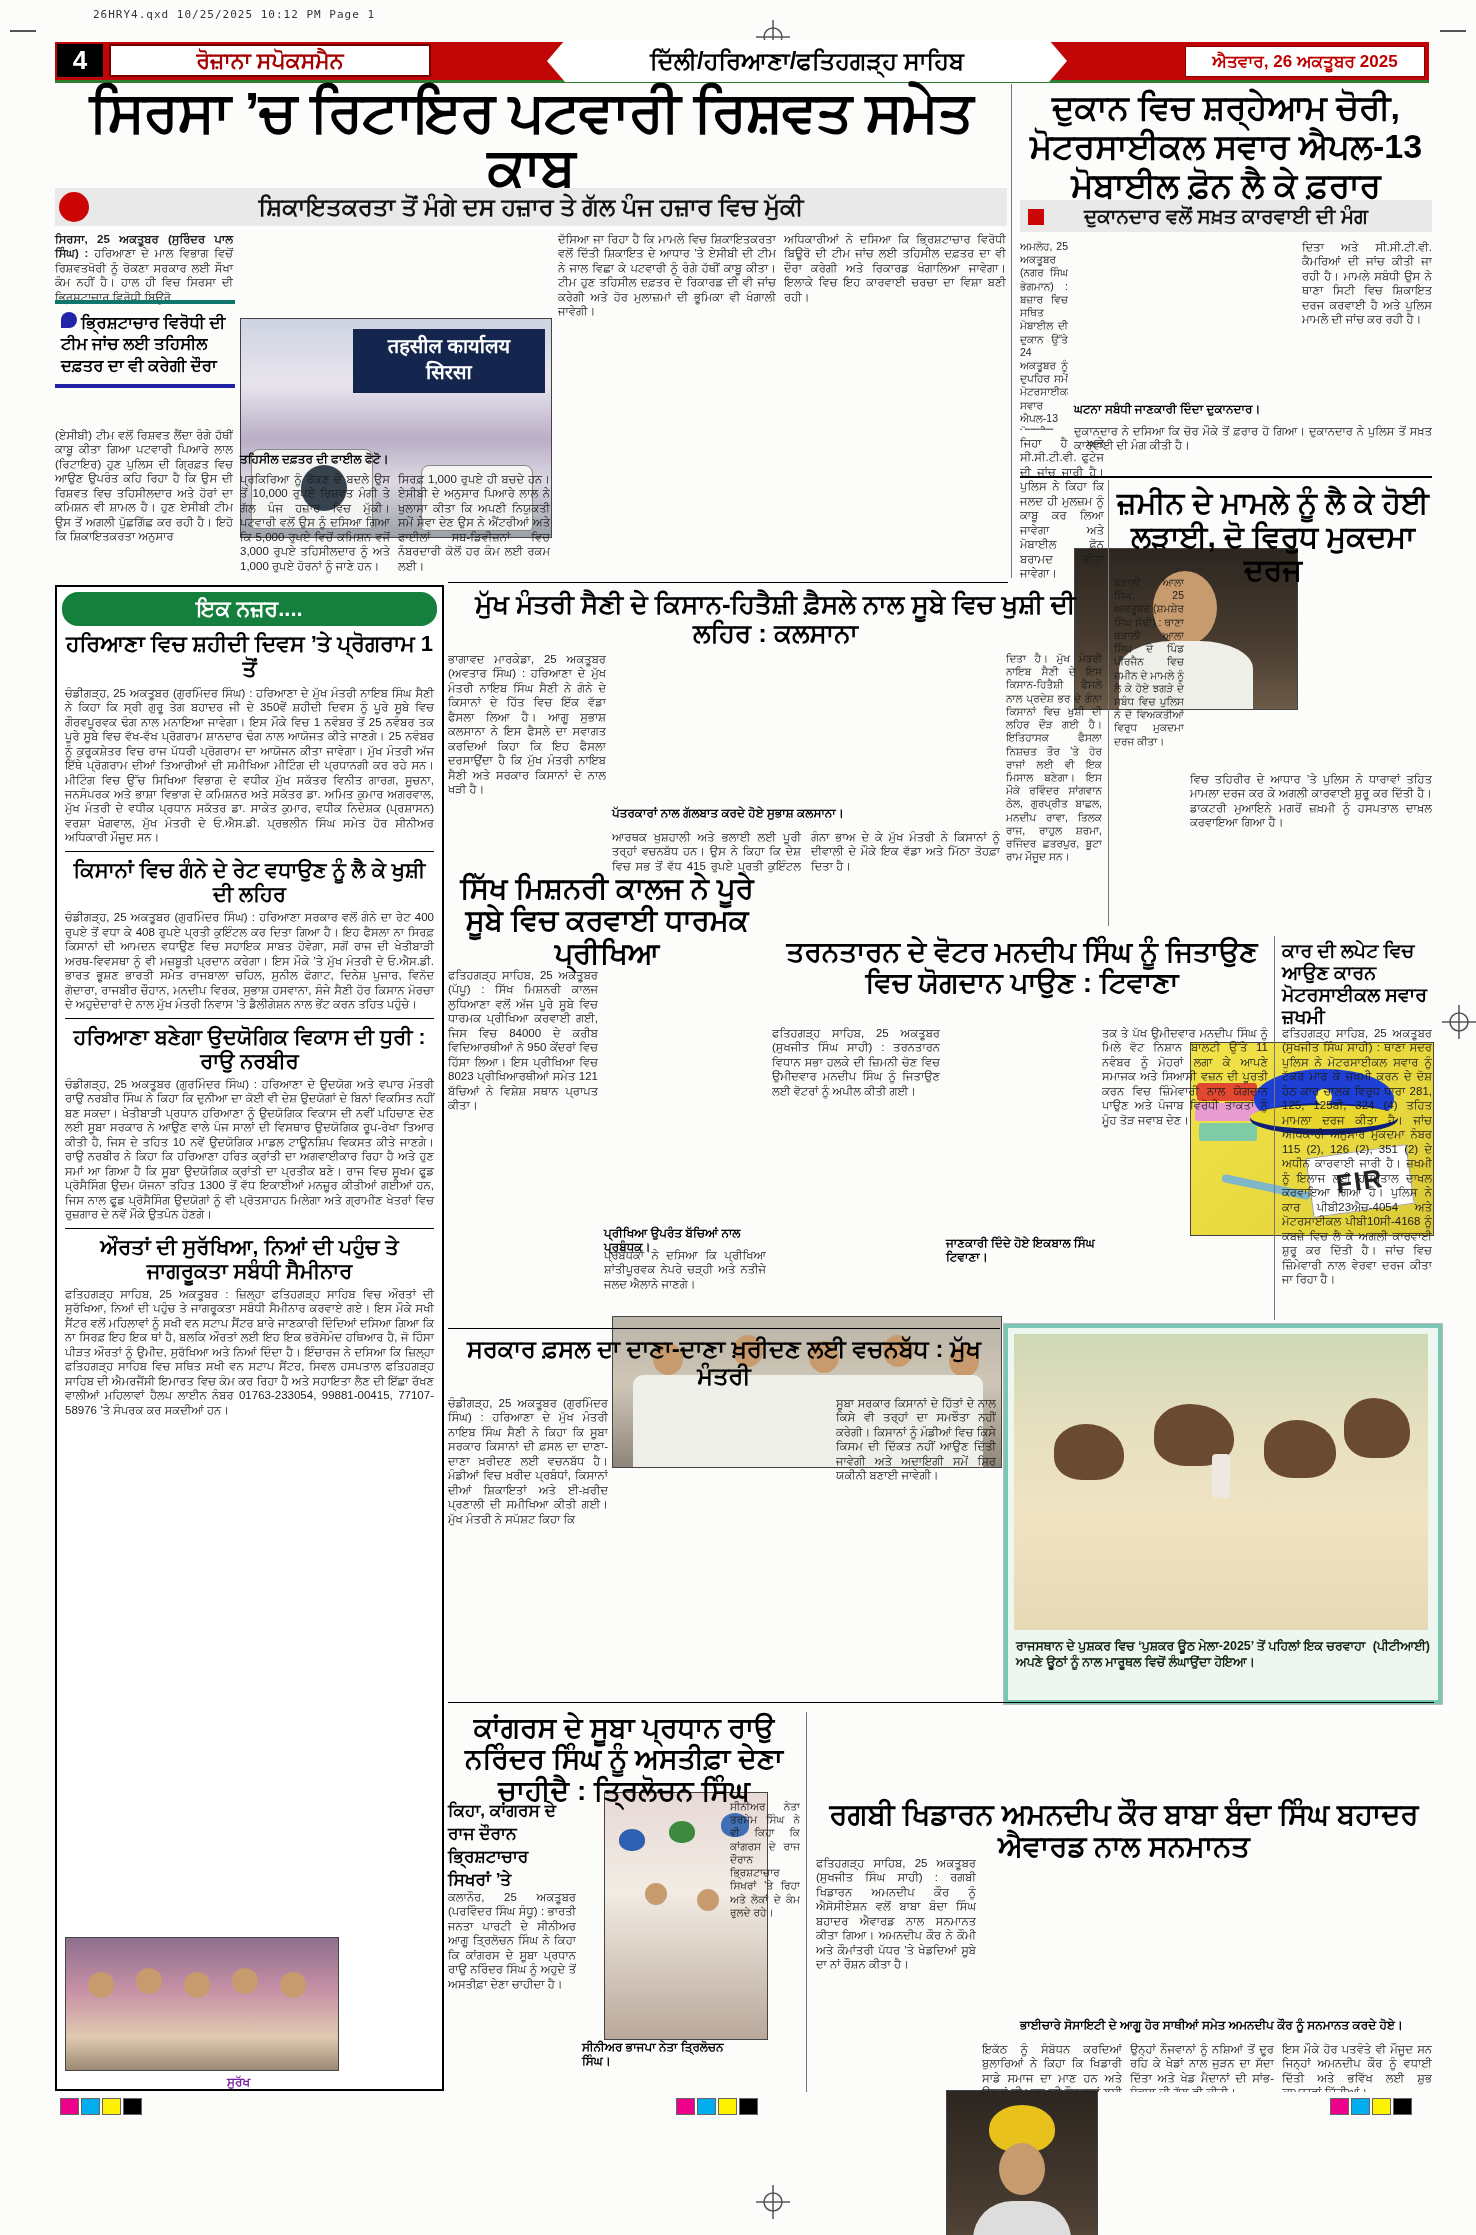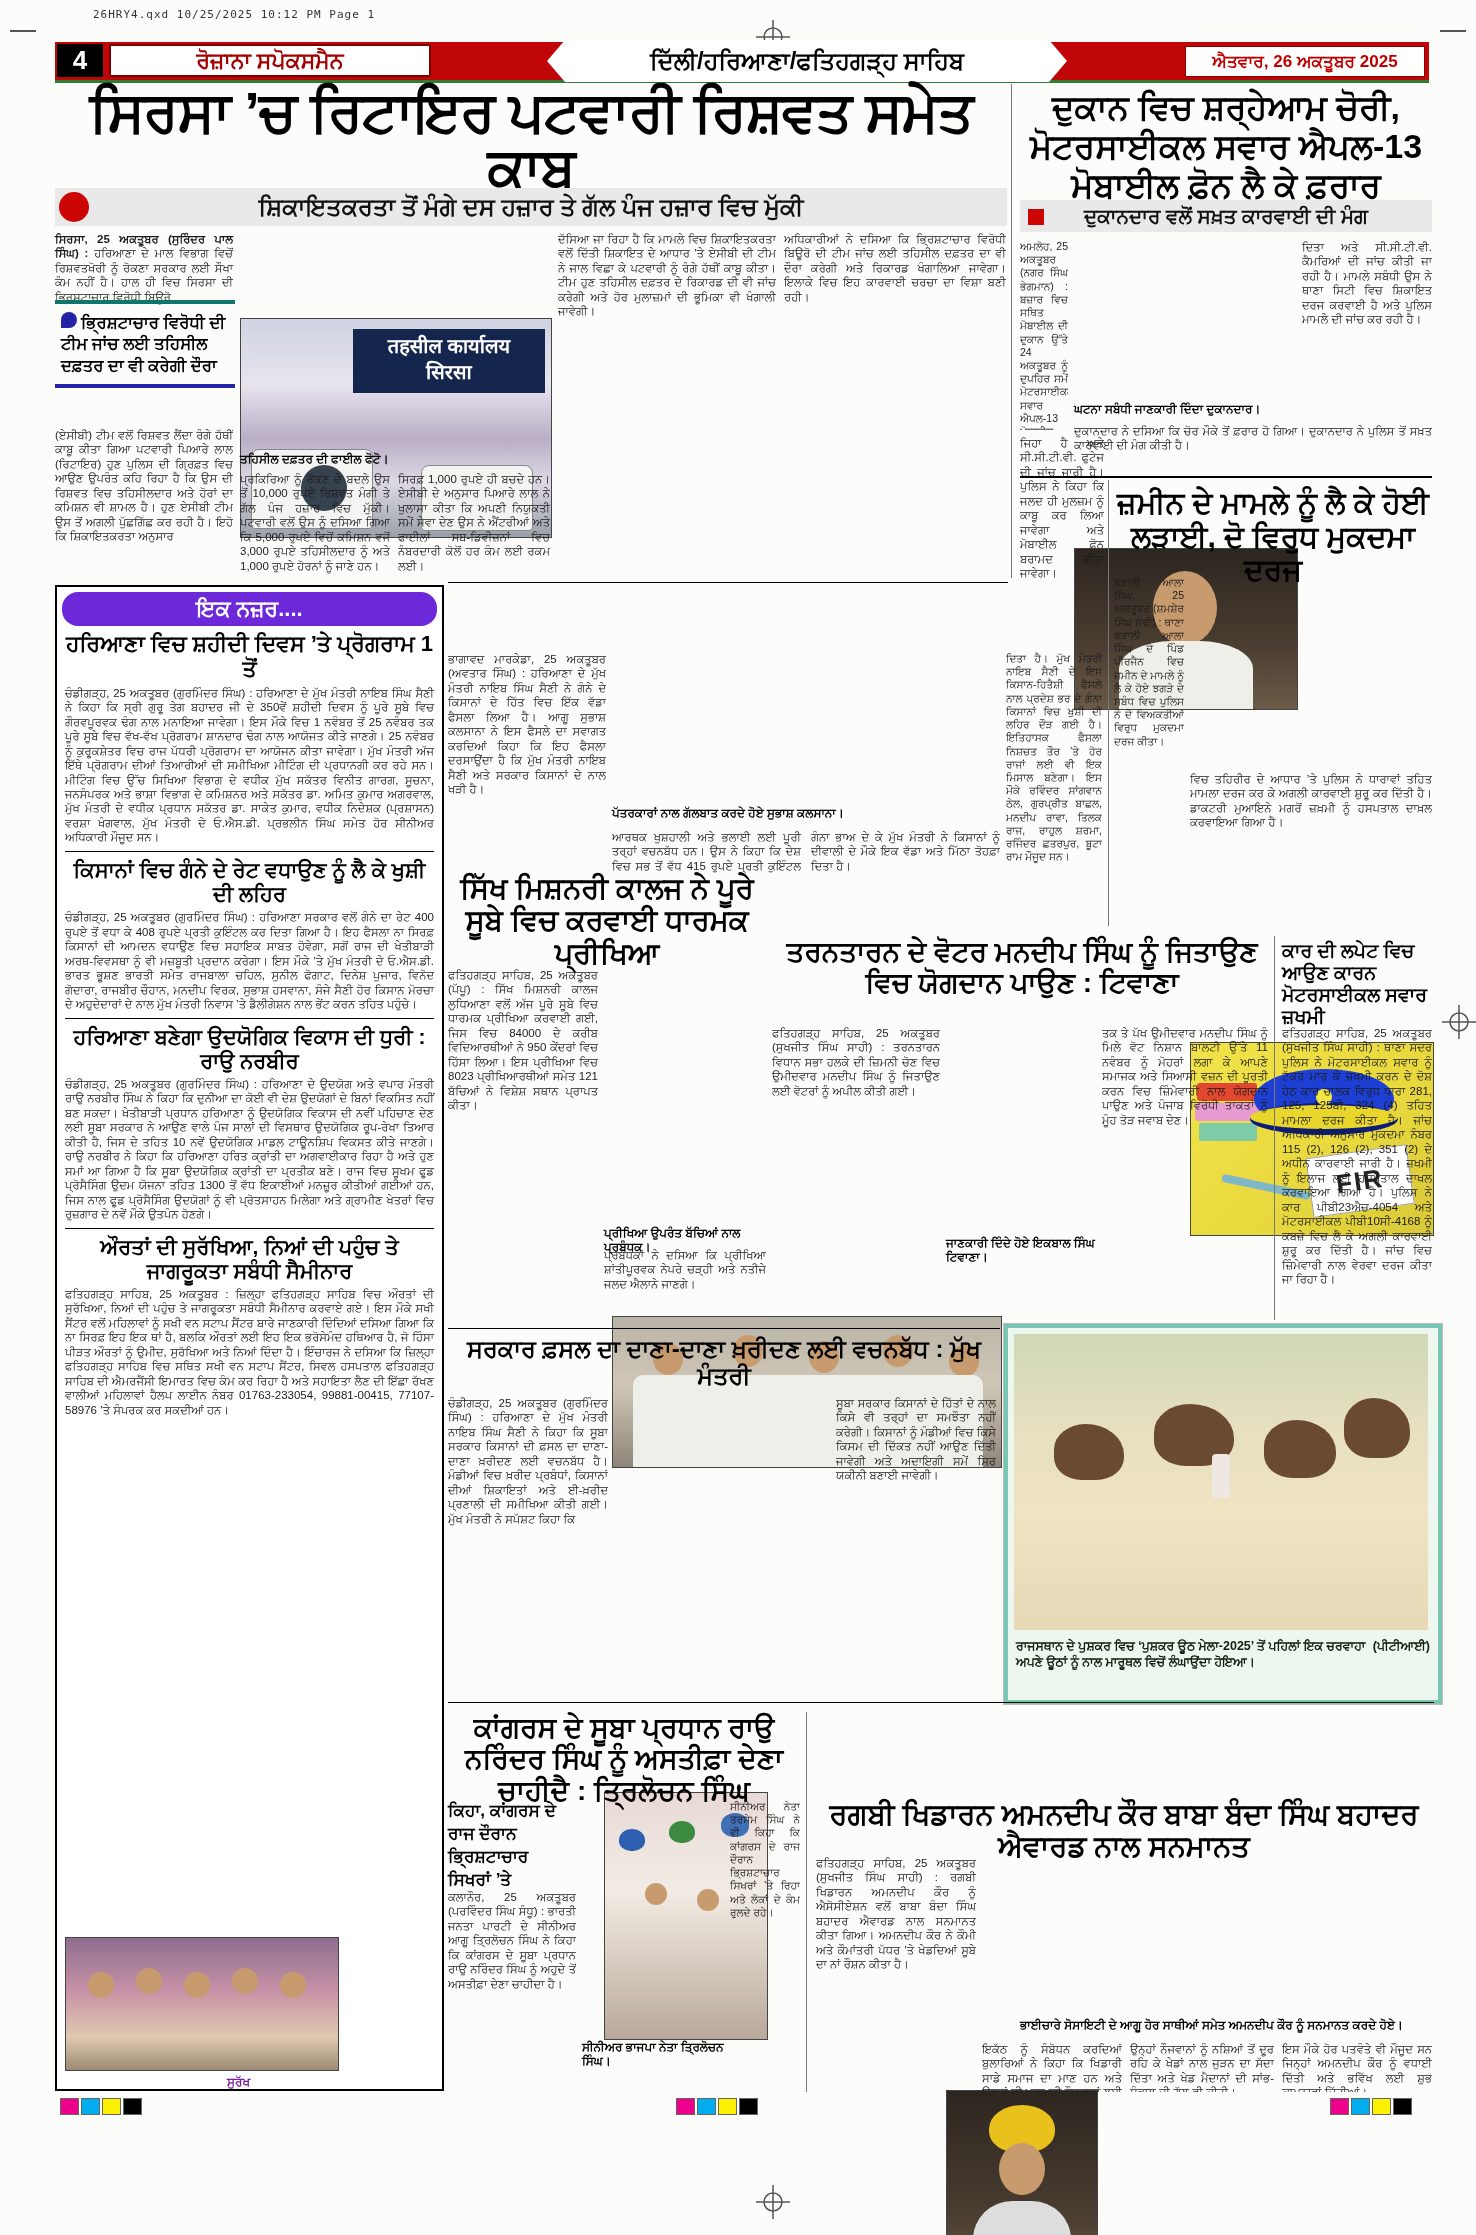--- a/index.html
+++ b/index.html
@@ -32,21 +32,21 @@
   .bt{font-size:11.5px;line-height:1.26;text-align:justify;color:#1c1c1c;}
   .bt .dl{font-weight:bold;}
   .cap{font-size:12px;font-weight:bold;color:#000;}
   .pullq{border-top:4px solid #0f766e;border-bottom:4px solid #2323a8;padding:8px 2px 8px 6px;
          font-size:16.5px;font-weight:800;line-height:1.3;color:#000;position:relative;}
   .pullq .qmark{width:16px;height:16px;border-radius:50% 50% 50% 0;background:#2323a8;display:inline-block;margin-right:4px;}
   .rule{background:#000;}
   .vrule{background:#777;width:1px;}
   
   .ikbox{border:2px solid #000;background:#fff;}
-  .ikbar{background:#6d28d9;color:#fff;font-weight:800;font-size:22px;display:flex;align-items:center;justify-content:center;border-radius:16px;}
+  .ikbar{background:#15803d;color:#fff;font-weight:800;font-size:22px;display:flex;align-items:center;justify-content:center;border-radius:16px;}
   .ikdiv{height:1px;background:#000;margin:6px 0;}
   
   .photo{border:1px solid #444;position:relative;overflow:hidden;}
   .ph-tehsil{background:linear-gradient(180deg,#cfd4e2 0%,#e8e4ee 30%,#b9aec6 55%,#ded9e4 75%,#9aa0a8 100%);}
   .tehsil-sign{position:absolute;right:6px;top:10px;width:62%;height:60px;background:#14264d;color:#fff;
                font-size:20px;font-weight:bold;text-align:center;line-height:1.3;padding-top:4px;}
   .van{position:absolute;background:#f4f4f2;border:1px solid #888;border-radius:8px 8px 4px 4px;}
   .wheel{position:absolute;background:#36424e;border-radius:50%;}
   .ph-portrait{background:linear-gradient(180deg,#2c2620 0%,#4a3d31 60%,#6b5b48 100%);}
   .head-c{position:absolute;border-radius:50%;background:#c79b6e;}
@@ -185,20 +185,21 @@
       <div class="head-c" style="left:22px;top:34px;width:26px;height:26px;"></div>
       <div class="head-c" style="left:70px;top:30px;width:26px;height:26px;"></div>
       <div class="head-c" style="left:118px;top:34px;width:26px;height:26px;"></div>
       <div class="head-c" style="left:166px;top:30px;width:26px;height:26px;"></div>
       <div class="head-c" style="left:214px;top:34px;width:26px;height:26px;"></div>
     </div>
     <div class="purple" style="position:absolute;left:170px;bottom:0px;">ਸੁਰੱਖ</div>
   </div>
 
   <div class="abs rule" style="left:448px;top:582px;width:560px;height:1px;"></div>
+  <div class="abs h-mid" style="left:448px;top:590px;width:655px;">ਮੁੱਖ ਮੰਤਰੀ ਸੈਣੀ ਦੇ ਕਿਸਾਨ-ਹਿਤੈਸ਼ੀ ਫ਼ੈਸਲੇ ਨਾਲ ਸੂਬੇ ਵਿਚ ਖੁਸ਼ੀ ਦੀ ਲਹਿਰ : ਕਲਸਾਨਾ</div>
   <div class="abs bt" style="left:448px;top:652px;width:158px;height:276px;overflow:hidden;">ਭਾਗਾਵਦ ਮਾਰਕੇਡਾ, 25 ਅਕਤੂਬਰ (ਅਵਤਾਰ ਸਿੰਘ) : ਹਰਿਆਣਾ ਦੇ ਮੁੱਖ ਮੰਤਰੀ ਨਾਇਬ ਸਿੰਘ ਸੈਣੀ ਨੇ ਗੰਨੇ ਦੇ ਕਿਸਾਨਾਂ ਦੇ ਹਿੱਤ ਵਿਚ ਇੱਕ ਵੱਡਾ ਫੈਸਲਾ ਲਿਆ ਹੈ। ਆਗੂ ਸੁਭਾਸ਼ ਕਲਸਾਨਾ ਨੇ ਇਸ ਫੈਸਲੇ ਦਾ ਸਵਾਗਤ ਕਰਦਿਆਂ ਕਿਹਾ ਕਿ ਇਹ ਫੈਸਲਾ ਦਰਸਾਉਂਦਾ ਹੈ ਕਿ ਮੁੱਖ ਮੰਤਰੀ ਨਾਇਬ ਸੈਣੀ ਅਤੇ ਸਰਕਾਰ ਕਿਸਾਨਾਂ ਦੇ ਨਾਲ ਖੜੀ ਹੈ।</div>
   <div class="abs photo ph-group" style="left:612px;top:652px;width:388px;height:150px;">
     <div class="head-c" style="left:40px;top:26px;width:30px;height:32px;"></div>
     <div class="head-c" style="left:120px;top:18px;width:30px;height:32px;"></div>
     <div class="head-c" style="left:196px;top:24px;width:30px;height:32px;"></div>
     <div class="head-c" style="left:270px;top:18px;width:30px;height:32px;"></div>
     <div class="head-c" style="left:336px;top:28px;width:30px;height:32px;"></div>
     <div class="shirt" style="left:20px;top:58px;width:350px;height:92px;border-radius:10px 10px 0 0;"></div>
   </div>
   <div class="abs cap" style="left:612px;top:806px;width:388px;">ਪੱਤਰਕਾਰਾਂ ਨਾਲ ਗੱਲਬਾਤ ਕਰਦੇ ਹੋਏ ਸੁਭਾਸ਼ ਕਲਸਾਨਾ।</div>

